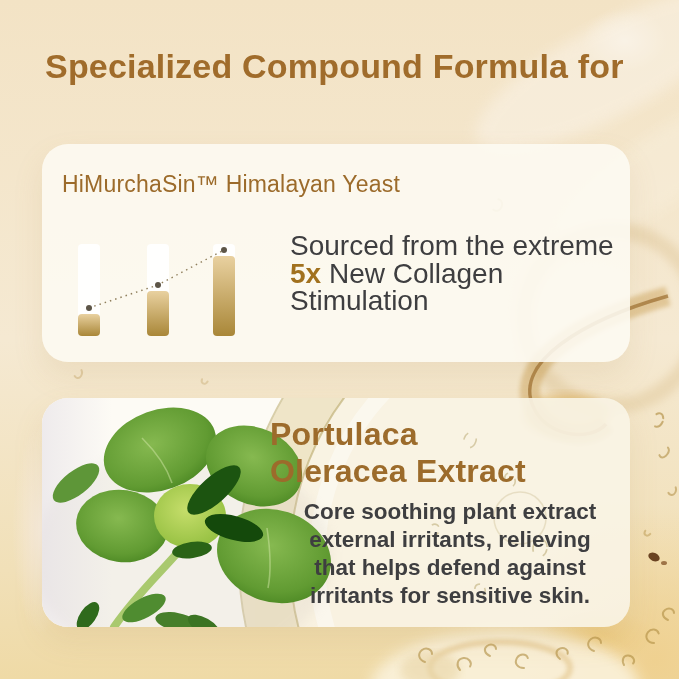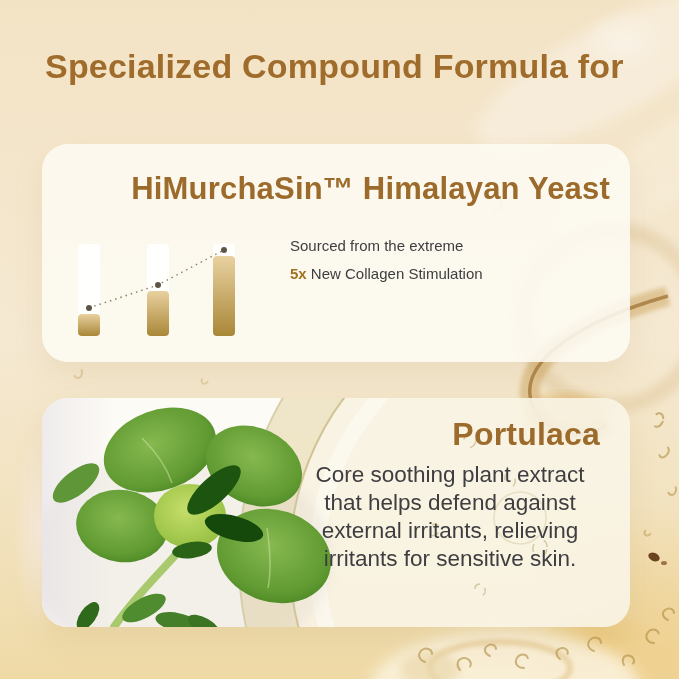--- a/index.html
+++ b/index.html
@@ -20,43 +20,43 @@
     color:#A06C2B; letter-spacing:0.2px;
   }
   .card {
     position:absolute; left:42px; width:588px; z-index:2;
     background:rgba(253,250,243,0.88); border-radius:26px;
     box-shadow:0 14px 30px rgba(175,140,80,0.13);
   }
   #card-yeast { top:144px; height:218px; }
   #card-portulaca { top:398px; height:229px; overflow:hidden; }
   .yeast-heading {
-    margin:27px 20px 0; text-align:right;
-    font-size:31px; font-weight:bold; color:#9C6B2B; letter-spacing:0.2px;
+    margin:27px 20px 0; text-align:left;
+    font-size:23px; font-weight:normal; color:#9C6B2B; letter-spacing:0.2px;
   }
   .bar-chart { position:absolute; left:28px; top:96px; }
   .yeast-text {
     position:absolute; left:248px; top:88px;
-    font-size:15px; line-height:27.5px; color:#3E3E40;
+    font-size:28px; line-height:27.5px; color:#3E3E40;
   }
   .accent { font-weight:bold; color:#A1711E; }
   .dish-svg, .plant-svg { position:absolute; left:0; top:0; }
   .left-tint {
     position:absolute; left:0; top:0; bottom:0; width:70px;
     background:linear-gradient(90deg, rgba(226,221,229,0.55), rgba(226,221,229,0));
   }
   .portulaca-text { position:absolute; right:0; top:18px; width:360px; }
   .portulaca-heading {
-    margin:0; text-align:right; padding-right:30px;
+    margin:0; padding-right:30px;
     font-size:32px; font-weight:bold; line-height:37px;
     color:#9C6B2B; letter-spacing:0.2px;
   }
   .portulaca-body {
     margin-top:8px; text-align:center;
-    font-size:22.5px; line-height:28px; color:#3E3E40;
+    font-size:22.5px; line-height:28px; color:#3E3E40;font-weight:bold;
   }
 </style>
 </head>
 <body>
 
 <div class="canvas">
 
   <svg class="decor" width="679" height="679" viewBox="0 0 679 679" aria-hidden="true">
     <defs>
       <filter id="b2">
@@ -207,23 +207,24 @@
       <path d="M225,130 C228,150 230,170 226,190" fill="none" stroke="#CFE6A4" stroke-width="1.6" opacity="0.5"></path>
       <ellipse cx="102" cy="210" rx="24" ry="10" fill="#4F8C30" transform="rotate(-28 102 210)"></ellipse>
       <ellipse cx="135" cy="224" rx="22" ry="9" fill="#467F2A" transform="rotate(12 135 224)"></ellipse>
       <ellipse cx="46" cy="218" rx="16" ry="8" fill="#2F6A1C" transform="rotate(-55 46 218)"></ellipse>
       <ellipse cx="162" cy="228" rx="18" ry="8" fill="#3B7423" transform="rotate(30 162 228)"></ellipse>
     </svg>
 
     <div class="portulaca-text">
       <h2 class="portulaca-heading">
         <span>Portulaca</span><br>
+        <span>Oleracea Extract</span>
       </h2>
       <div class="portulaca-body">
         <div>Core soothing plant extract</div>
+        <div>external irritants, relieving</div>
         <div>that helps defend against</div>
-        <div>external irritants, relieving</div>
         <div>irritants for sensitive skin.</div>
       </div>
     </div>
   </section>
 
 </div>
 
 </body></html>

